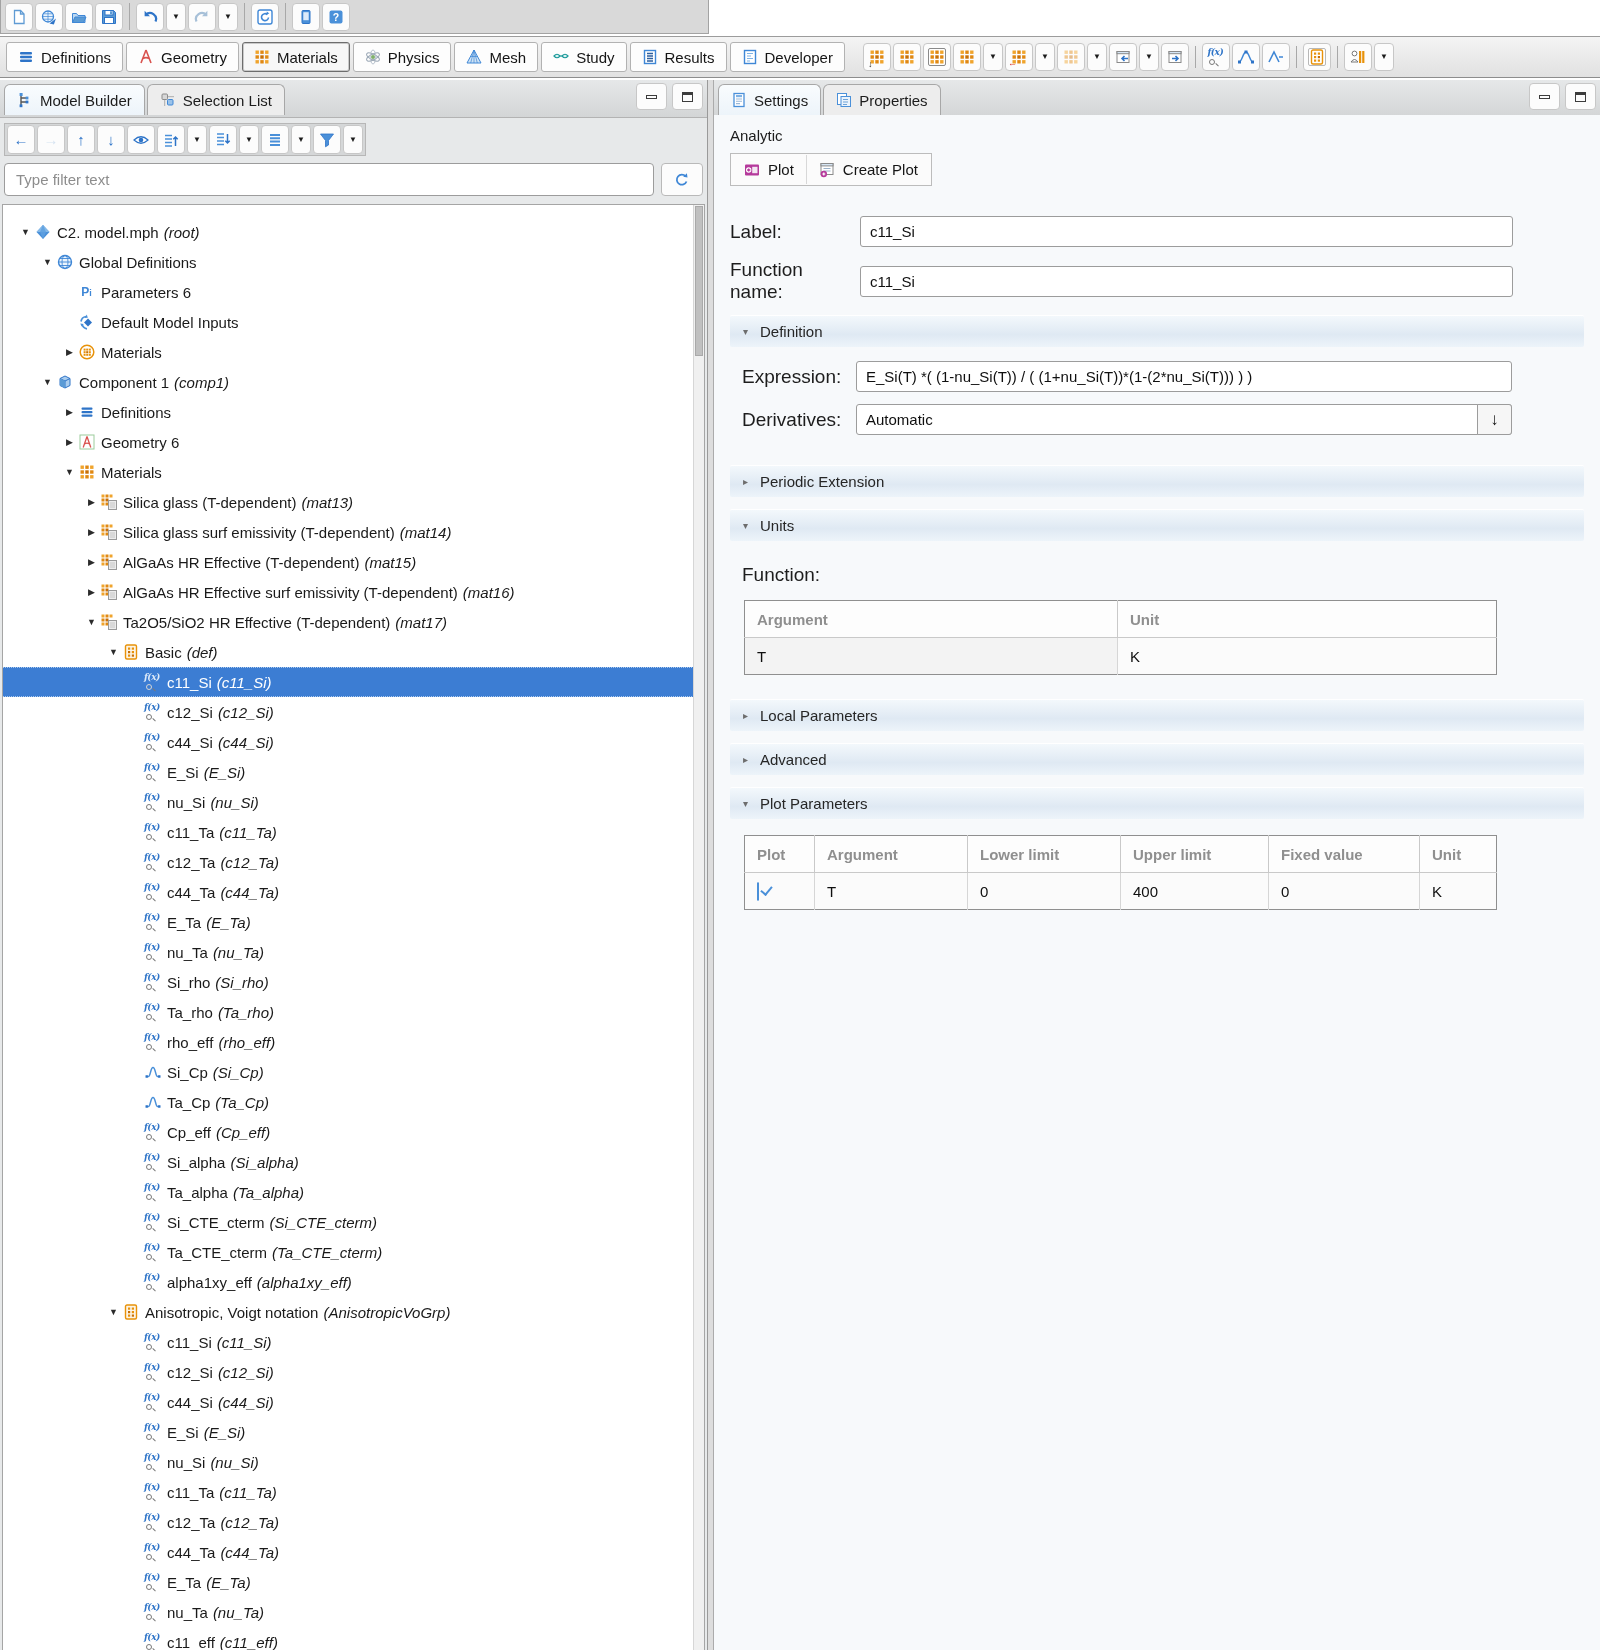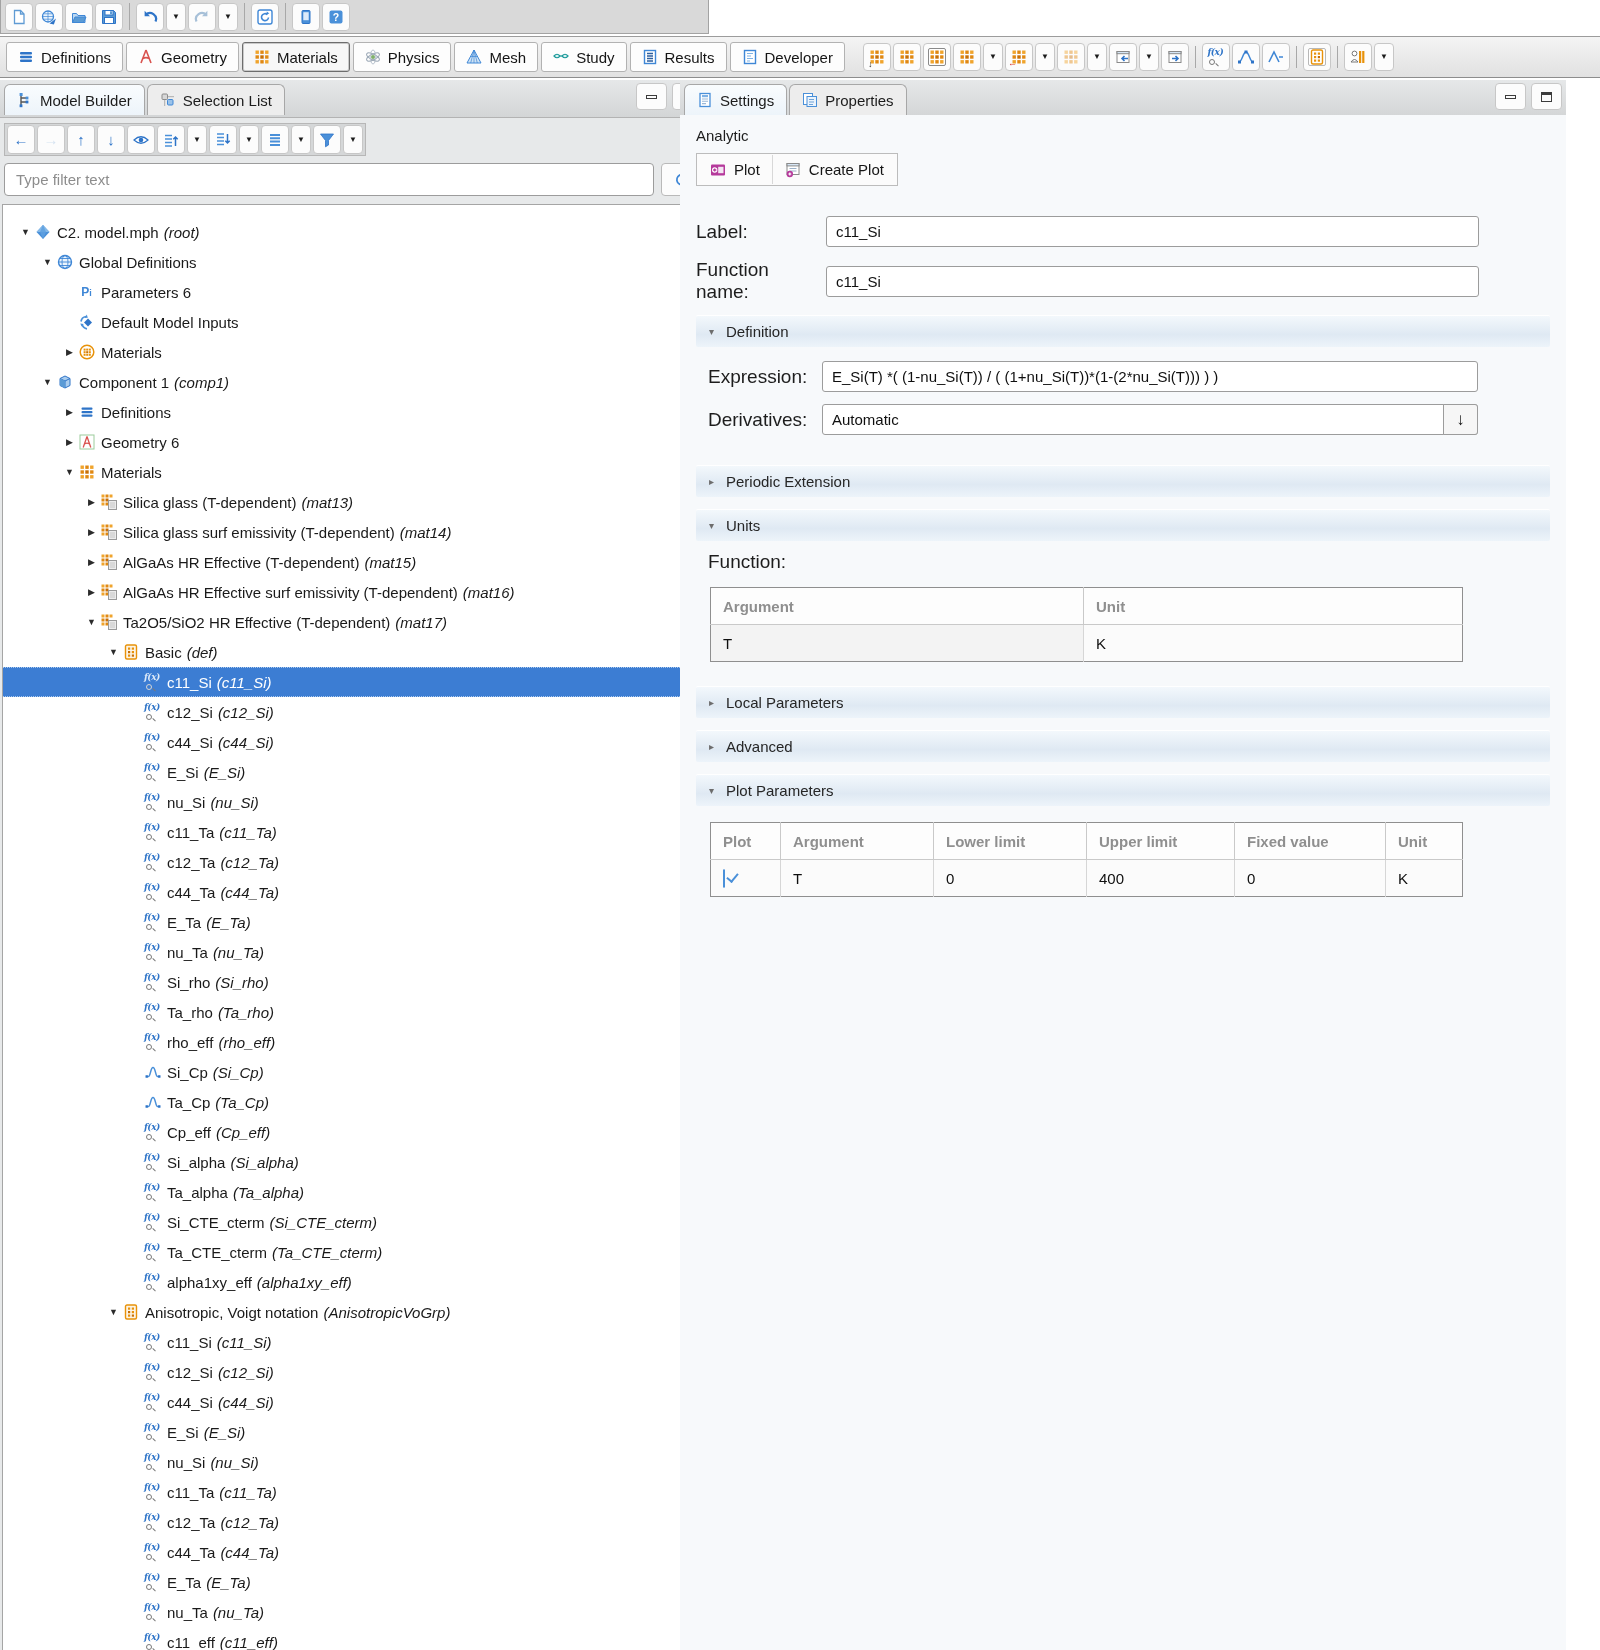--- a/index.html
+++ b/index.html
@@ -52,21 +52,21 @@
   .pi-ico{color:#3f87d6;font-weight:bold;font-size:12px;line-height:1}
   .pi-ico small{font-size:9px}
   .fx-ico{position:relative;width:17px;height:17px;display:block}
   .fx-ico i{position:absolute;top:-2px;left:0;font-family:"DejaVu Serif",serif;font-style:italic;font-weight:bold;font-size:9px;color:#2e74c8;letter-spacing:-.5px}
   .fx-ico b{position:absolute;left:2px;bottom:1px;width:6px;height:6px;border:1.3px solid #787878;border-radius:50%}
   .fx-ico b::after{content:"";position:absolute;left:4.5px;top:4.5px;width:3.5px;height:1.4px;background:#787878;transform:rotate(45deg)}
   .trow.sel .fx-ico i{color:#dce9f8}.trow.sel .fx-ico b{border-color:#d5d5d5}
   
   #splitter{position:absolute;left:708px;top:80px;width:6px;height:1570px;background:#dddddd;border-right:1px solid #ababab}
   
-  #right-panel{left:680px;width:886px;background:#f7f9fb}
+  #right-panel{left:714px;width:886px;background:#f7f9fb}
   #rp-body{position:absolute;top:35px;left:0;right:0;bottom:0;background:#f7f9fb;padding:10px 16px;overflow:hidden}
   #rp-title{font-size:15px;font-weight:400;color:#1d1d1d;margin:2px 0 9px}
   #actions{display:inline-flex;border:1px solid #bcbcbc;background:#fbfbfb;padding:1px;margin-bottom:18px}
   .abtn{display:flex;align-items:center;gap:8px;height:29px;padding:0 12px;font-size:15px;color:#151515;background:#fbfbfb;border:none;border-right:1px solid #d8d8d8;font-family:"Liberation Sans",sans-serif;cursor:default}
   .abtn:last-child{border-right:none}
   .frow{display:flex;align-items:center;margin:12px 0}
   .frow>label{width:130px;font-size:19px;flex:none;color:#1d1d1d}
   .frow.tight>label{width:114px}
   .inp{width:653px;height:31px;border:1px solid #9c9c9c;border-radius:3px;background:#fff;display:flex;align-items:center;padding:0 9px;font-size:15px;color:#0f0f0f}
   input.inp{font-family:"Liberation Sans",sans-serif}
@@ -1276,21 +1276,21 @@
     <div class="sec-h">
       <span class="tri">▸</span>
       <span>Periodic Extension</span>
     </div>
 
     <div class="sec-h">
       <span class="tri">▾</span>
       <span>Units</span>
     </div>
     <div class="sec-c">
-      <div class="frow tight" style="margin-top:8px">
+      <div class="frow tight" style="margin-top:21px">
         <label style="width:96px">Function:</label>
       </div>
       <table class="dtable" id="units-table">
         <thead>
             <tr>
               <th style="width: 373px;">Argument</th>
               <th style="width: 379px;">Unit</th>
             </tr>
           </thead>
           <tbody>

